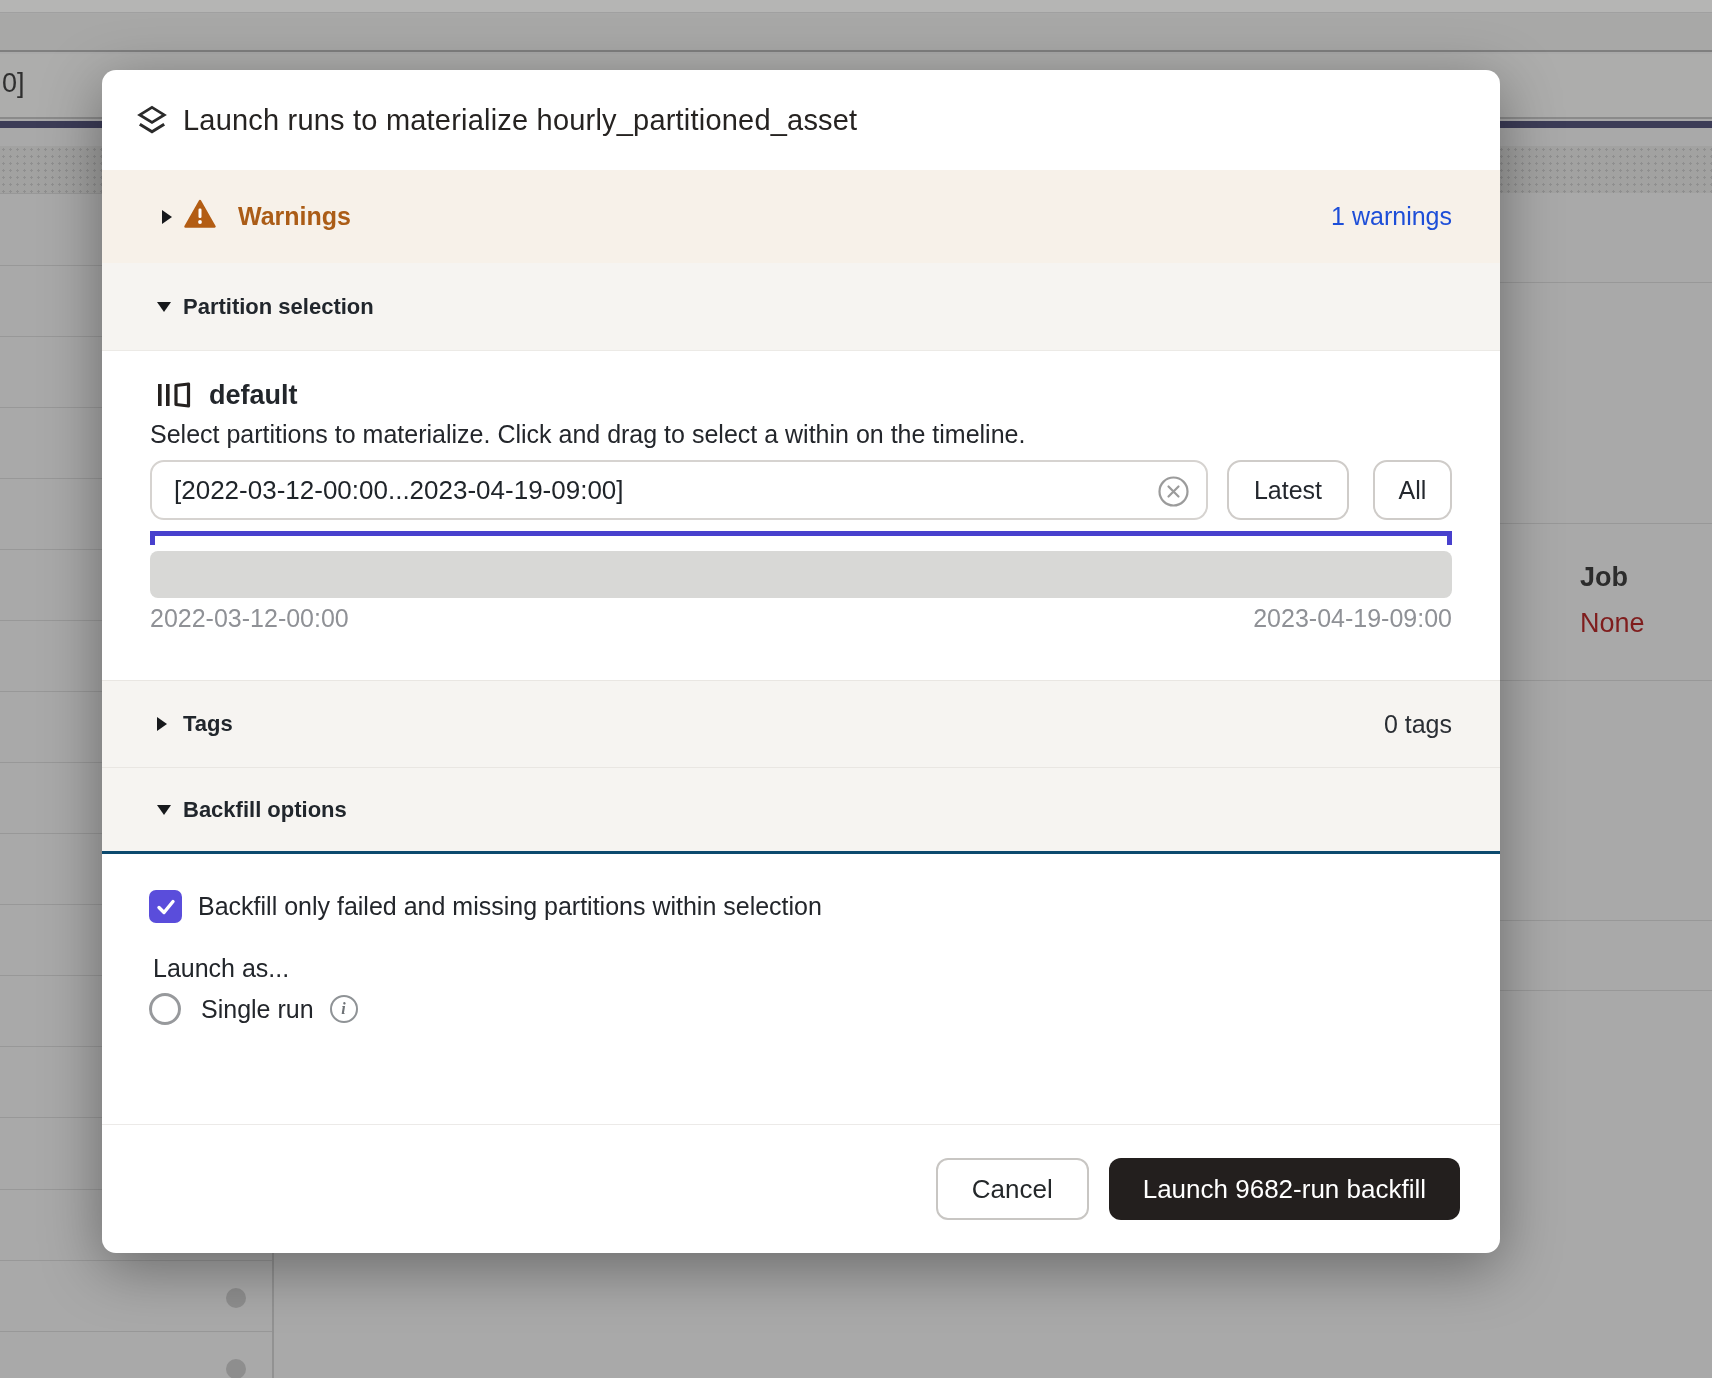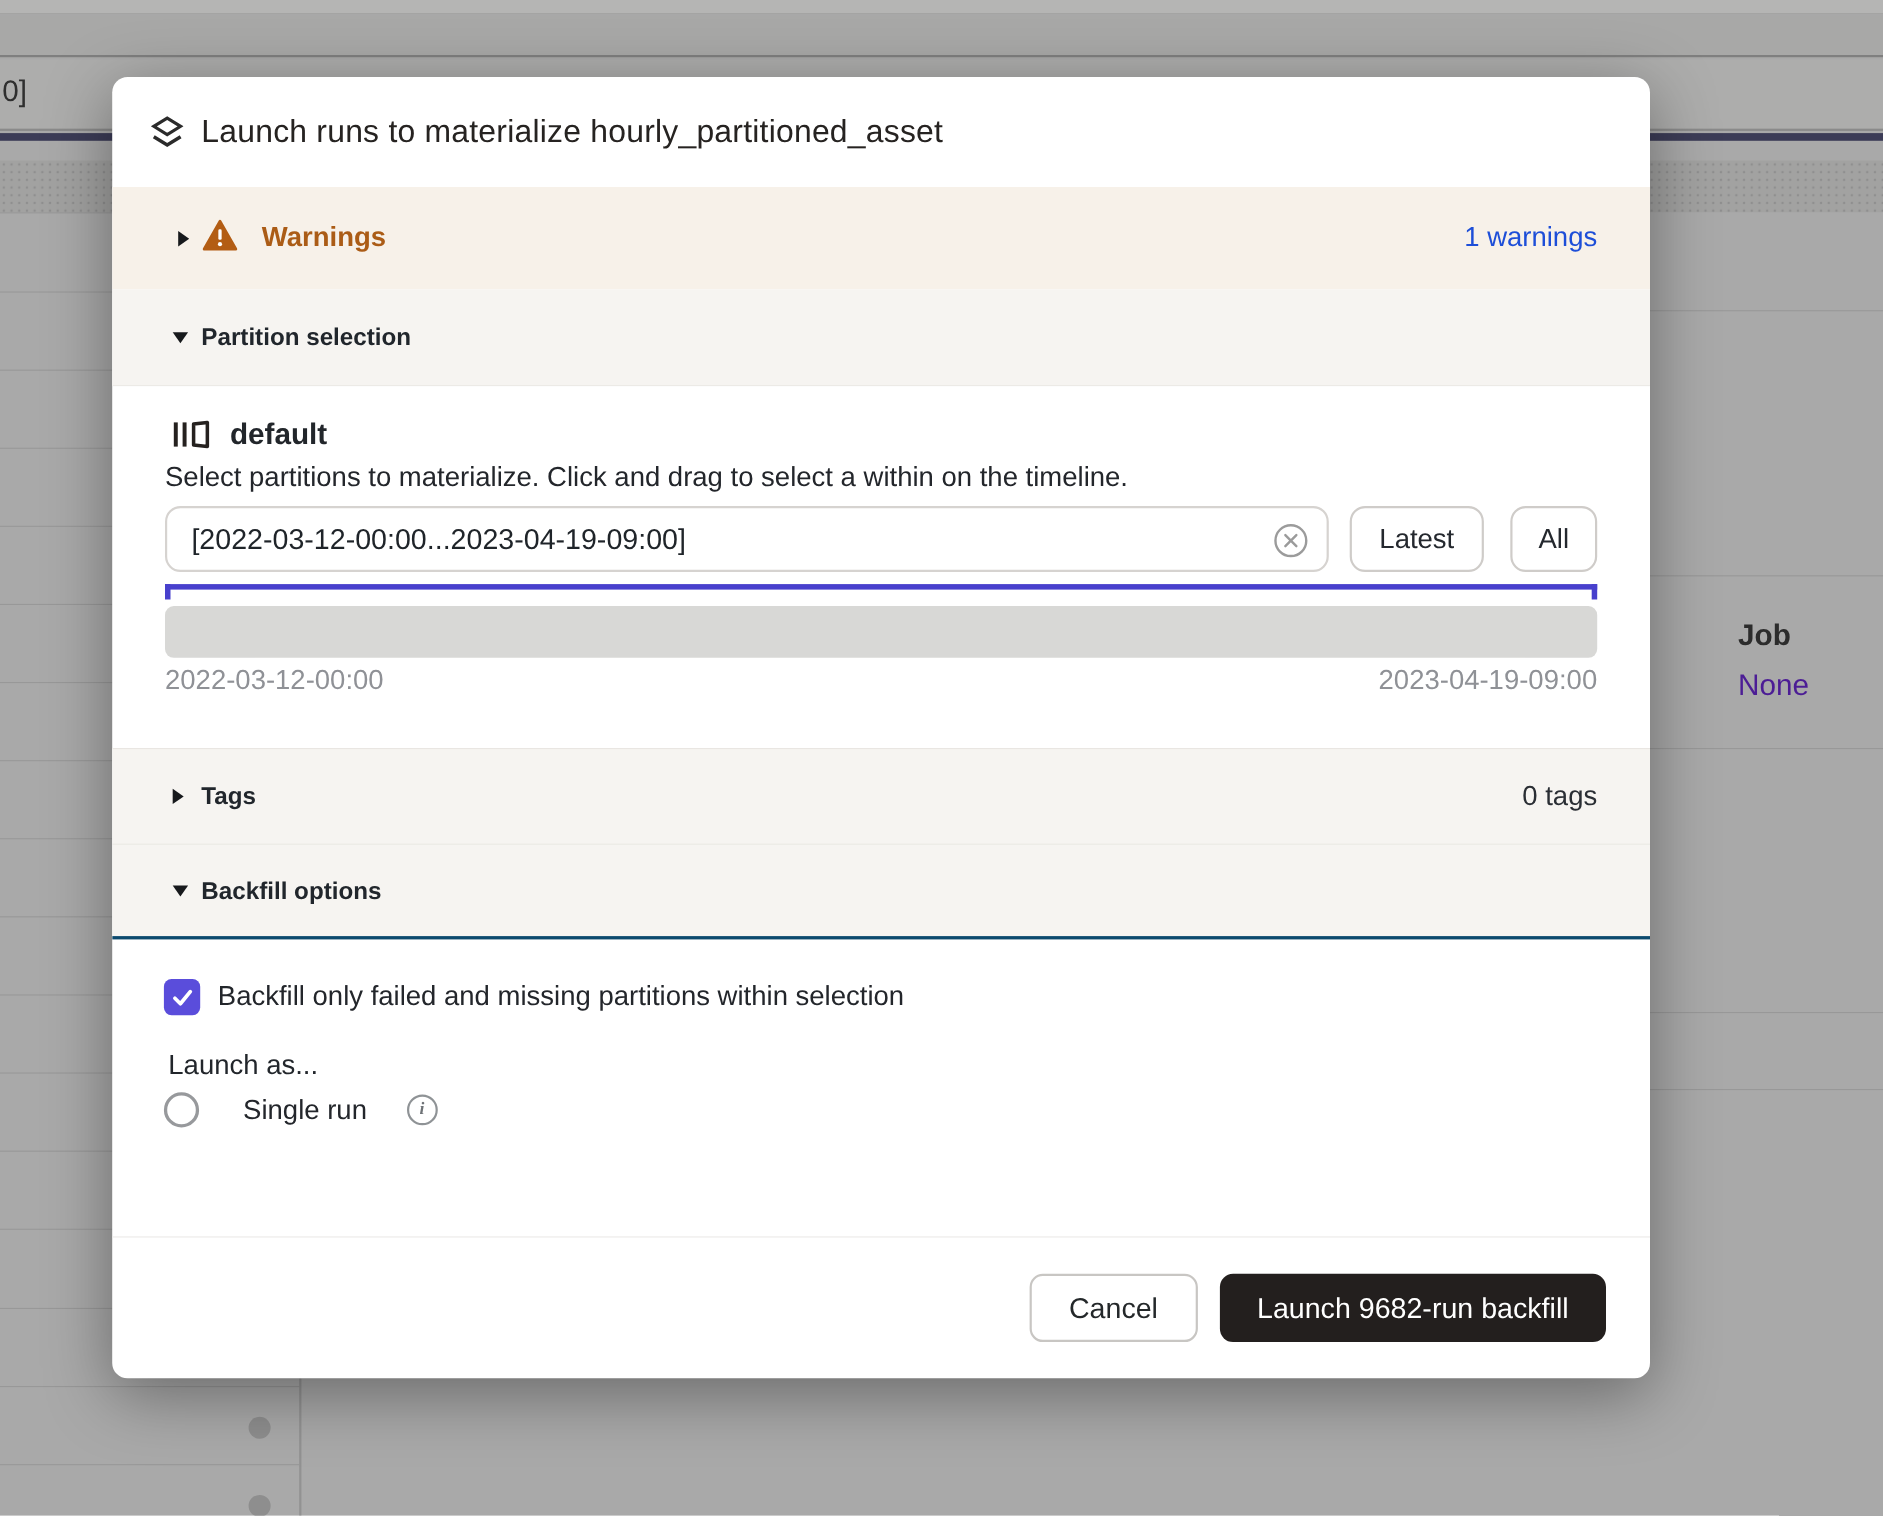--- a/index.html
+++ b/index.html
@@ -16,21 +16,21 @@
   .bg-line117      { left:0; top:117px; width:1712px; height:2px; background:#8a8a8a; }
   .bg-purple-line  { left:0; top:121px; width:1712px; height:7px; background:#3c3c57; }
   .bg-dotted-row   { left:0; top:146px; width:1712px; height:47px; background-color:#a2a2a1;
                      background-image:radial-gradient(#8f8f8f 1.3px, transparent 1.4px); background-size:7px 7px; }
   .bg-trunc-text   { left:2px; top:68px; font-size:27px; color:#2f2f2f; }
   .hline-l { left:0; width:272px; height:1px; background:#989898; }
   .hline-r { left:1500px; width:212px; height:1px; background:#989898; }
   .bg-vline { left:272px; top:1253px; width:2px; height:125px; background:#929292; }
   .bg-dot { width:20px; height:20px; border-radius:50%; background:#8e8e8e; left:226px; }
   .bg-job-label { left:1580px; top:562px; font-size:27px; font-weight:bold; color:#2c2c2c; }
-  .bg-job-value { left:1580px; top:608px; font-size:27px; color:#4c1d95; }
+  .bg-job-value { left:1580px; top:608px; font-size:27px; color:#7f1d1d; }
 
   
   .modal { position:absolute; left:102px; top:70px; width:1398px; height:1183px;
            background:#ffffff; border-radius:14px; box-shadow:0 14px 60px rgba(0,0,0,0.38); overflow:hidden; }
   .m-abs { position:absolute; }
 
   .m-header { left:0; top:0; width:100%; height:100px; display:flex; align-items:center; }
   .m-title  { position:absolute; left:81px; top:0; height:100px; display:flex; align-items:center;
               font-size:29px; font-weight:500; color:#262321; letter-spacing:0.2px; }
   .asset-icon { position:absolute; left:35px; top:34px; width:30px; height:33px; }
@@ -77,21 +77,21 @@
   .tags-count { position:absolute; right:48px; font-size:25px; color:#2a2e34; }
 
   .row-backfill { top:698px; height:86px; border-bottom:3px solid #0c4a6e; }
 
   .chk-row { left:47px; top:820px; display:flex; align-items:center; }
   .checkbox { width:33px; height:33px; border-radius:7px; background:#5a4ddb; display:flex; align-items:center; justify-content:center; cursor:pointer; }
   .chk-label { margin-left:16px; font-size:25px; color:#23262b; }
 
   .launch-as { left:51px; top:884px; font-size:25px; font-weight:normal; color:#22262b; }
 
-  .radio-row { left:47px; display:flex; align-items:center;gap:20px; }
+  .radio-row { left:47px; display:flex; align-items:center; }
   .radio-row.r1 { top:923px; } .radio-row.r2 { top:976px; }
   .radio { width:32px; height:32px; border-radius:50%; cursor:pointer; }
   .radio.off { background:#fff; border:3px solid #97999c; }
   .radio.on  { background:#5a4ddb; display:flex; align-items:center; justify-content:center; }
   .radio.on .dot { width:12px; height:12px; border-radius:50%; background:#fff; }
   .radio-label { margin-left:20px; font-size:25px; color:#23262b; }
   .info-icon { margin-left:16px; width:28px; height:28px; border-radius:50%; border:2px solid #8f9396;
                display:flex; align-items:center; justify-content:center; font-size:16px; color:#6e7276; }
   .info-icon::after { content:"i"; font-family:"Liberation Serif","DejaVu Serif",serif; font-style:italic; font-weight:bold; }
 

